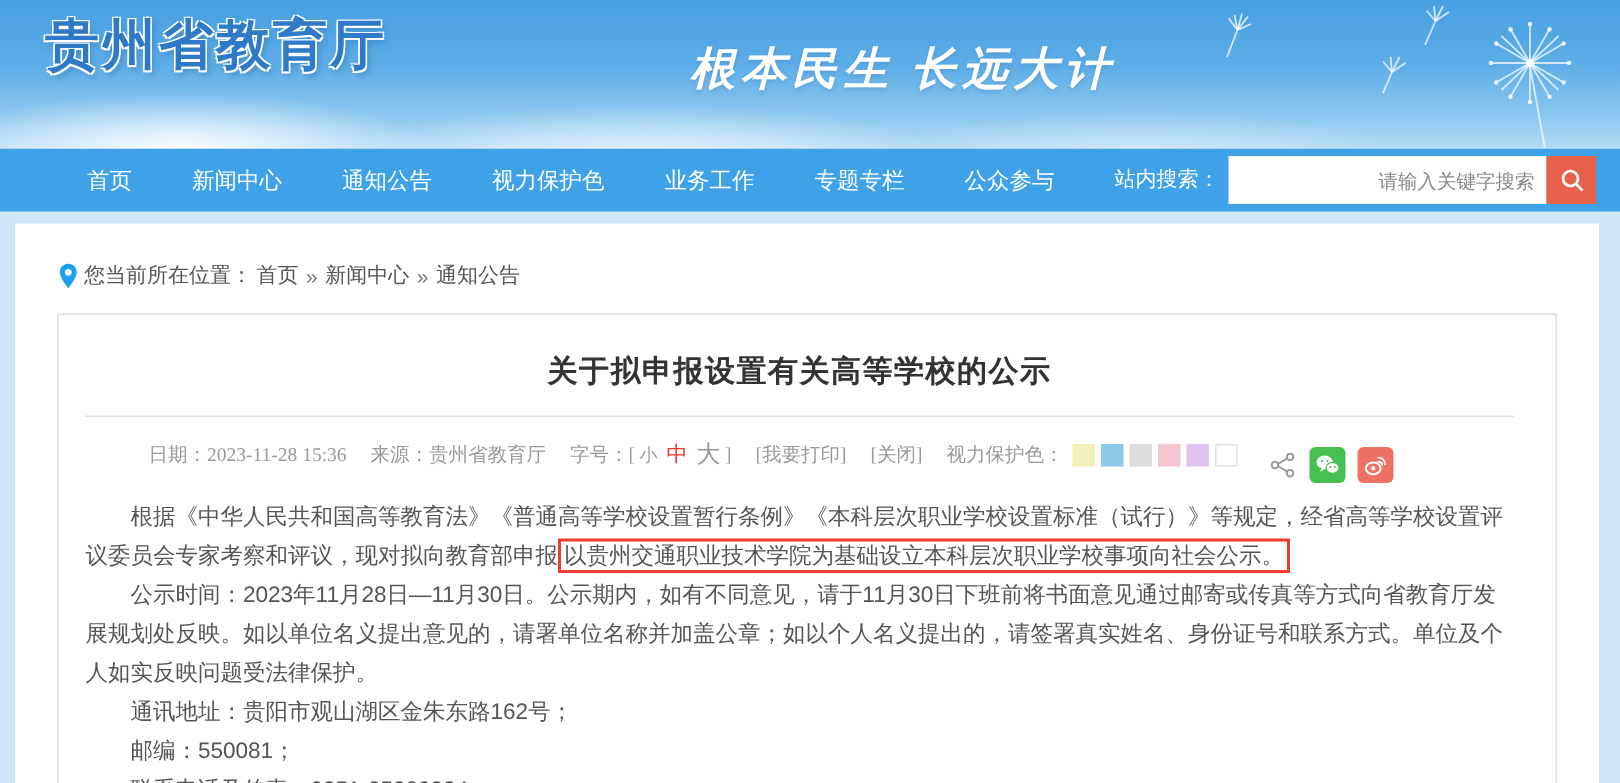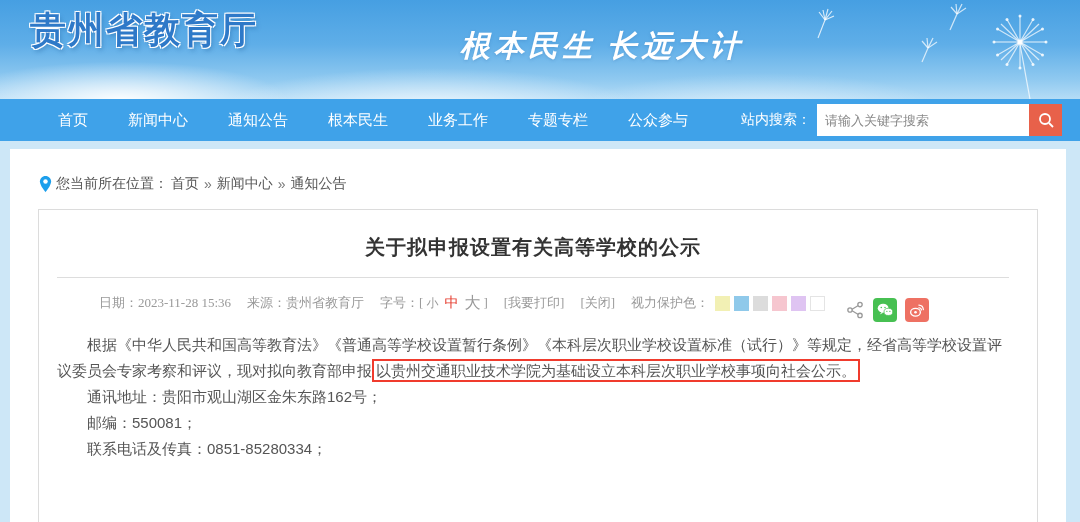--- a/index.html
+++ b/index.html
@@ -28,21 +28,21 @@
     font-family:Liberation Serif, serif;
   }
   .dandelion { position:absolute; right:0; top:0; }
   .seed-float { position:absolute; left:806px; top:6px; }
 
   
   .nav { display:flex; align-items:center; width:1080px; height:42px; background:#3FA2E9; padding-left:58px; }
   .nav-item { color:#fff; font-size:15px; margin-right:40px; cursor:pointer; white-space:nowrap; }
   .search-zone { margin-left:auto; margin-right:18px; display:flex; align-items:center; }
   .search-label { color:#fff; font-size:14px; margin-right:6px; white-space:nowrap; }
-  .search-input { width:212px; height:32px; border:none; outline:none; padding:0 8px; font-size:13px; color:#333; background:#fff; }
+  .search-input { width:212px; height:32px; border:none; outline:none; padding:0 8px; font-size:13px; color:#333; background:#fff;text-align:right; }
   .search-input::placeholder { color:#888; }
   .search-btn { width:33px; height:32px; border:none; background:#E8614A; display:flex; align-items:center; justify-content:center; cursor:pointer; }
 
   
   .panel { margin:8px 14px 0 10px; height:373px; background:#fff; overflow:hidden; }
   .breadcrumb { display:flex; align-items:center; gap:3px; padding:26px 0 0 28px; font-size:14px; color:#555; }
   .crumb { cursor:pointer; }
   .crumb-sep { color:#777; margin:0 2px; }
 
   .article-box { margin:16px 28px 0; border:1px solid #dcdcdc; height:420px; padding:14px 28px 0 18px; }
@@ -135,21 +135,21 @@
           <circle cx="123" cy="19.5" r="1.5"></circle>
           <circle cx="132.5" cy="29" r="1.5"></circle>
       </g>
     </svg>
   </header>
 
   <nav class="nav">
     <span class="nav-item">首页</span>
     <span class="nav-item">新闻中心</span>
     <span class="nav-item">通知公告</span>
-    <span class="nav-item">根本民生</span>
+    <span class="nav-item">视力保护色</span>
     <span class="nav-item">业务工作</span>
     <span class="nav-item">专题专栏</span>
     <span class="nav-item">公众参与</span>
     <div class="search-zone">
       <span class="search-label">站内搜索：</span>
       <input class="search-input" type="text" placeholder="请输入关键字搜索" style="">
       <button class="search-btn">
         <svg width="18" height="18" viewBox="0 0 18 18">
           <circle cx="8" cy="8" r="5" fill="none" stroke="#fff" stroke-width="1.8"></circle>
           <line x1="12" y1="12" x2="16" y2="16" stroke="#fff" stroke-width="1.8"></line>
@@ -227,20 +227,21 @@
               <circle cx="10" cy="15" r="1.8" fill="#fff"></circle>
               <path d="M14.5 5.5 q5.5 0.2 6 6" fill="none" stroke="#fff" stroke-width="1.6" stroke-linecap="round"></path>
               <path d="M14.5 9 q3.2 0.2 3.5 3" fill="none" stroke="#fff" stroke-width="1.6" stroke-linecap="round"></path>
             </svg>
           </span>
         </span>
       </div>
 
       <div class="article-body">
         <p><span>根据《中华人民共和国高等教育法》《普通高等学校设置暂行条例》《本科层次职业学校设置标准（试行）》等规定，经省高等学校设置评议委员会专家考察和评议，现对拟向教育部申报</span><span class="hl-box">以贵州交通职业技术学院为基础设立本科层次职业学校事项向社会公示。</span></p>
+        <p>公示时间：2023年11月28日—11月30日。公示期内，如有不同意见，请于11月30日下班前将书面意见通过邮寄或传真等方式向省教育厅发展规划处反映。如以单位名义提出意见的，请署单位名称并加盖公章；如以个人名义提出的，请签署真实姓名、身份证号和联系方式。单位及个人如实反映问题受法律保护。</p>
         <p>通讯地址：贵阳市观山湖区金朱东路162号；</p>
         <p>邮编：550081；</p>
         <p>联系电话及传真：0851-85280334；</p>
 
       </div>
     </div>
   </div>
 </div>
 
 </body></html>

